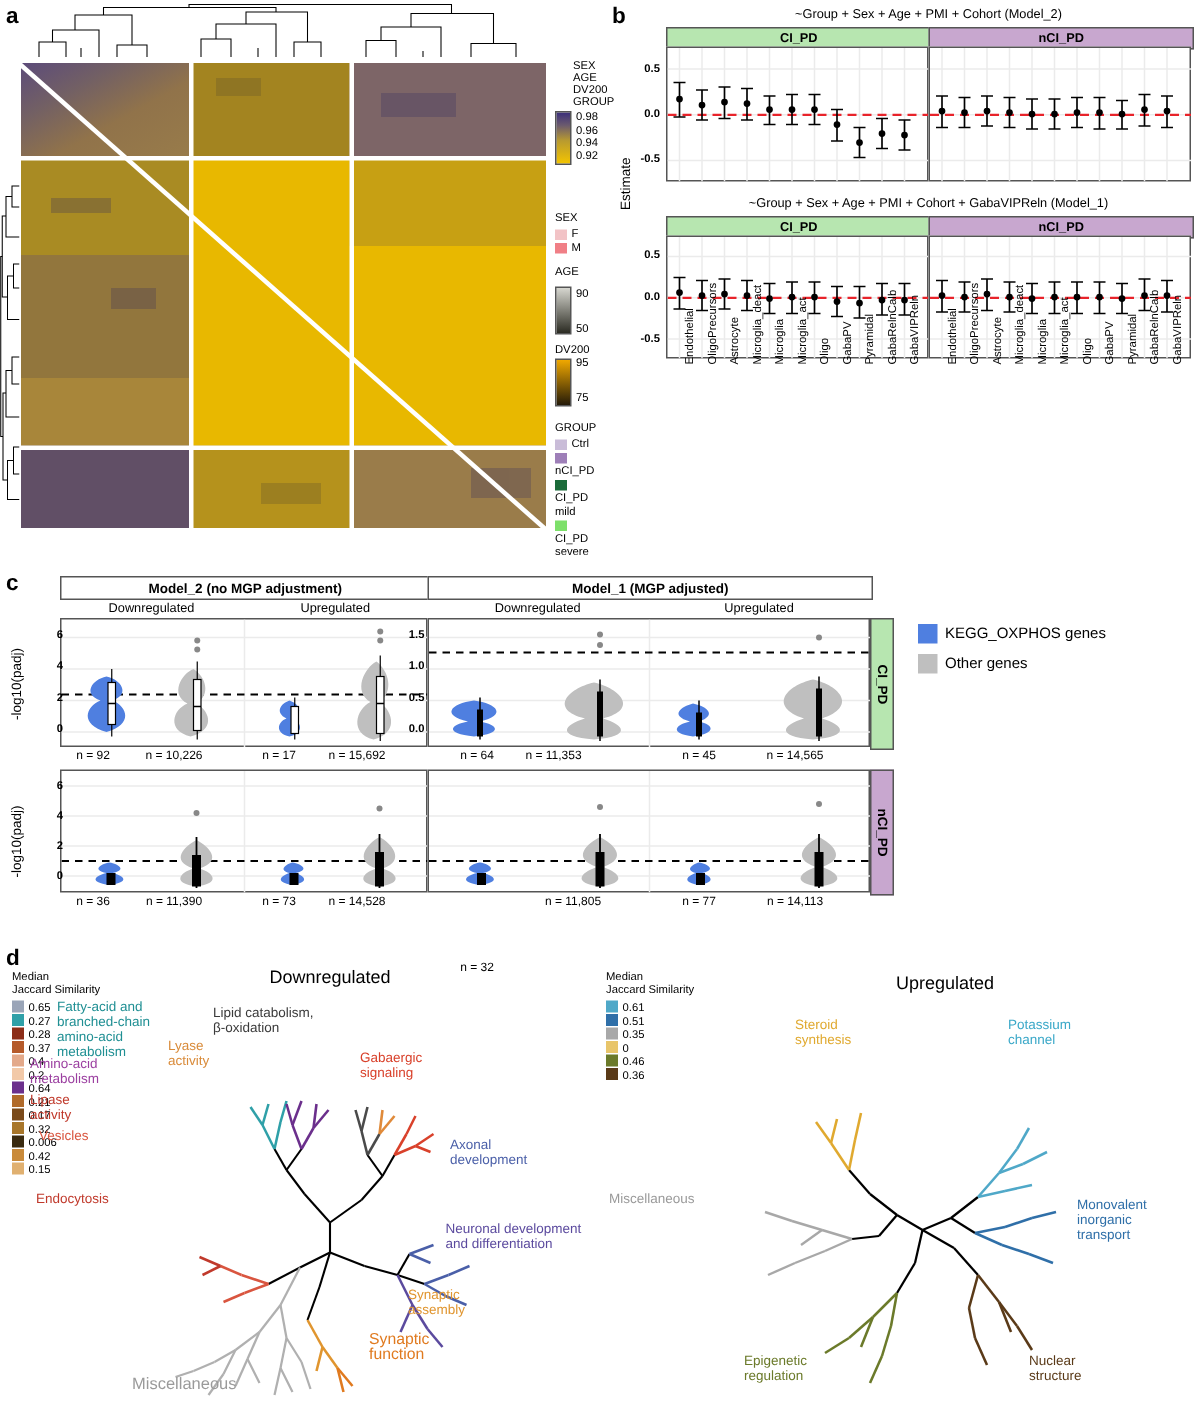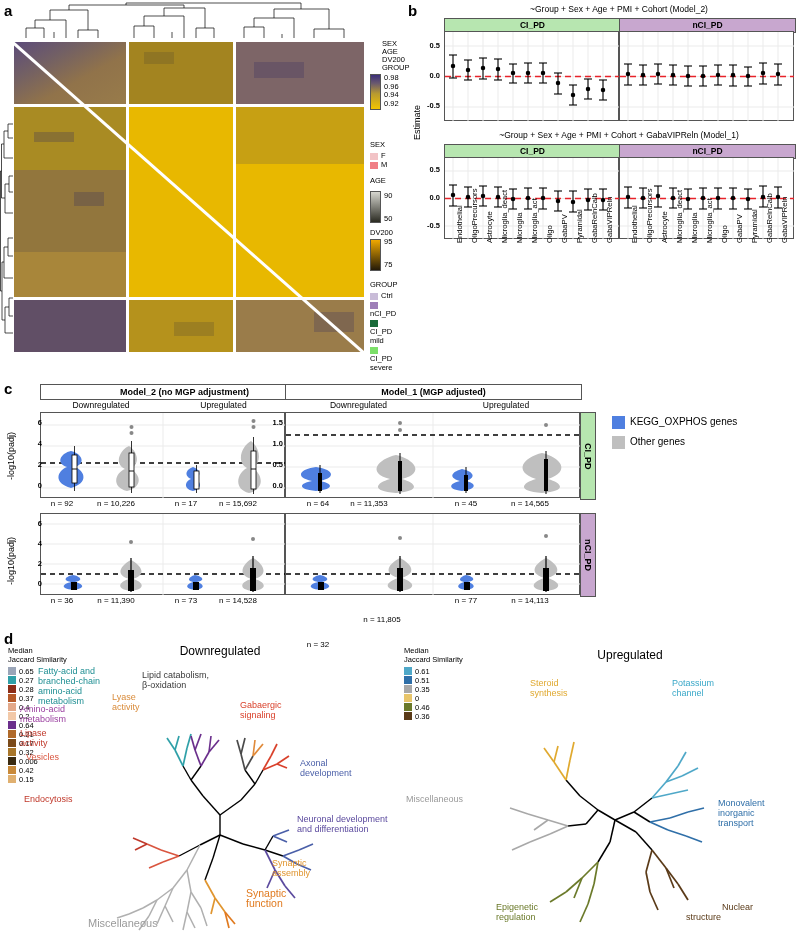--- a/index.html
+++ b/index.html
@@ -622,21 +622,21 @@
   <div class="xlab" style="left:316px;top:243px;">Oligo</div>
   <div class="xlab" style="left:331px;top:243px;">GabaPV</div>
   <div class="xlab" style="left:346px;top:243px;">Pyramidal</div>
   <div class="xlab" style="left:361px;top:243px;">GabaRelnCalb</div>
   <div class="xlab" style="left:376px;top:243px;">GabaVIPReln</div>
 </div>
 
 <div id="panel-c">
   <div class="panel-letter" style="left:4px;top:0px;">c</div>
 
-  <div class="c-hdr" style="position:absolute;left:40px;top:4px;width:245px;padding-left:21px;">Model_2 (no MGP adjustment)</div>
+  <div class="c-hdr" style="position:absolute;left:40px;top:4px;width:245px;">Model_2 (no MGP adjustment)</div>
   <div class="c-hdr" style="position:absolute;left:285px;top:4px;width:295px;">Model_1 (MGP adjusted)</div>
 
   <div class="c-sub" style="position:absolute;left:40px;top:20px;width:122px;">Downregulated</div>
   <div class="c-sub" style="position:absolute;left:162px;top:20px;width:123px;">Upregulated</div>
   <div class="c-sub" style="position:absolute;left:285px;top:20px;width:147px;">Downregulated</div>
   <div class="c-sub" style="position:absolute;left:432px;top:20px;width:148px;">Upregulated</div>
 
   <div class="yaxis-title" style="position:absolute;left:6px;top:100px;">-log10(padj)</div>
   <div class="yaxis-title" style="position:absolute;left:6px;top:205px;">-log10(padj)</div>
 
@@ -784,21 +784,21 @@
   <div class="ytick" style="position:absolute;left:16px;top:179px;">2</div>
   <div class="ytick" style="position:absolute;left:16px;top:199px;">0</div>
 
   <div class="sidebadge facet-purple" style="position:absolute;left:580px;top:133px;width:14px;height:82px;">nCI_PD</div>
 
   <div class="c-n" style="left:34px;top:216px;width:56px;">n = 36</div>
   <div class="c-n" style="left:86px;top:216px;width:60px;">n = 11,390</div>
   <div class="c-n" style="left:158px;top:216px;width:56px;">n = 73</div>
   <div class="c-n" style="left:208px;top:216px;width:60px;">n = 14,528</div>
   <div class="c-n" style="left:290px;top:216px;width:56px;margin-top:44px;">n = 32</div>
-  <div class="c-n" style="left:352px;top:216px;width:60px;margin-top:19px;">n = 11,805</div>
+  <div class="c-n" style="left:352px;top:216px;width:60px;">n = 11,805</div>
   <div class="c-n" style="left:438px;top:216px;width:56px;">n = 77</div>
   <div class="c-n" style="left:500px;top:216px;width:60px;">n = 14,113</div>
 
   <div style="position:absolute;left:612px;top:36px;font-size:10px;">
     <div style="margin-bottom:7px;"><span class="legend-c-sw" style="background:#4f7fe0;"></span><span>KEGG_OXPHOS genes</span></div>
     <div><span class="legend-c-sw" style="background:#bfbfbf;"></span><span>Other genes</span></div>
   </div>
 </div>
 
 <div id="panel-d">
@@ -1094,16 +1094,16 @@
   <div class="d-ann" style="left:718px;top:168px;color:#2f6fa8;width:74px;">
     <span style="white-space:pre-line;">Monovalent
 inorganic
 transport</span>
   </div>
   <div class="d-ann" style="left:496px;top:272px;color:#6b7a2a;width:80px;">
     <span style="white-space:pre-line;">Epigenetic
 regulation</span>
   </div>
   <div class="d-ann" style="left:686px;top:272px;color:#5a3a18;width:70px;">
-    <span style="white-space:pre-line;margin-left:36px;">Nuclear
+    <span style="white-space:pre-line;">Nuclear
 structure</span>
   </div>
 </div>
 
 </body></html>

